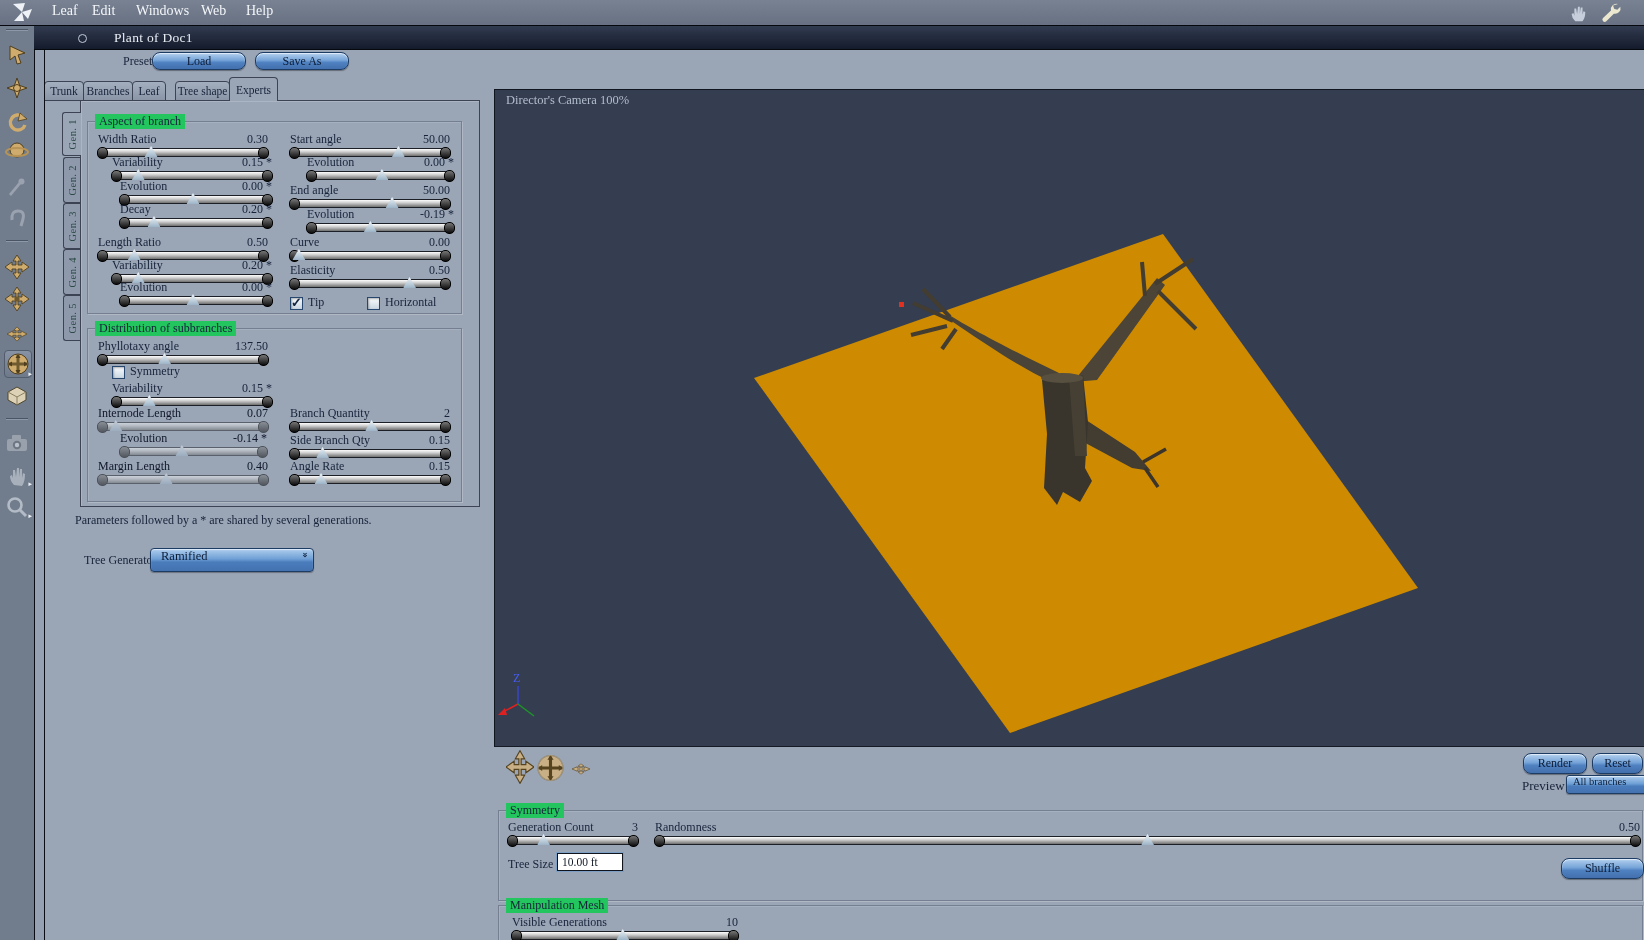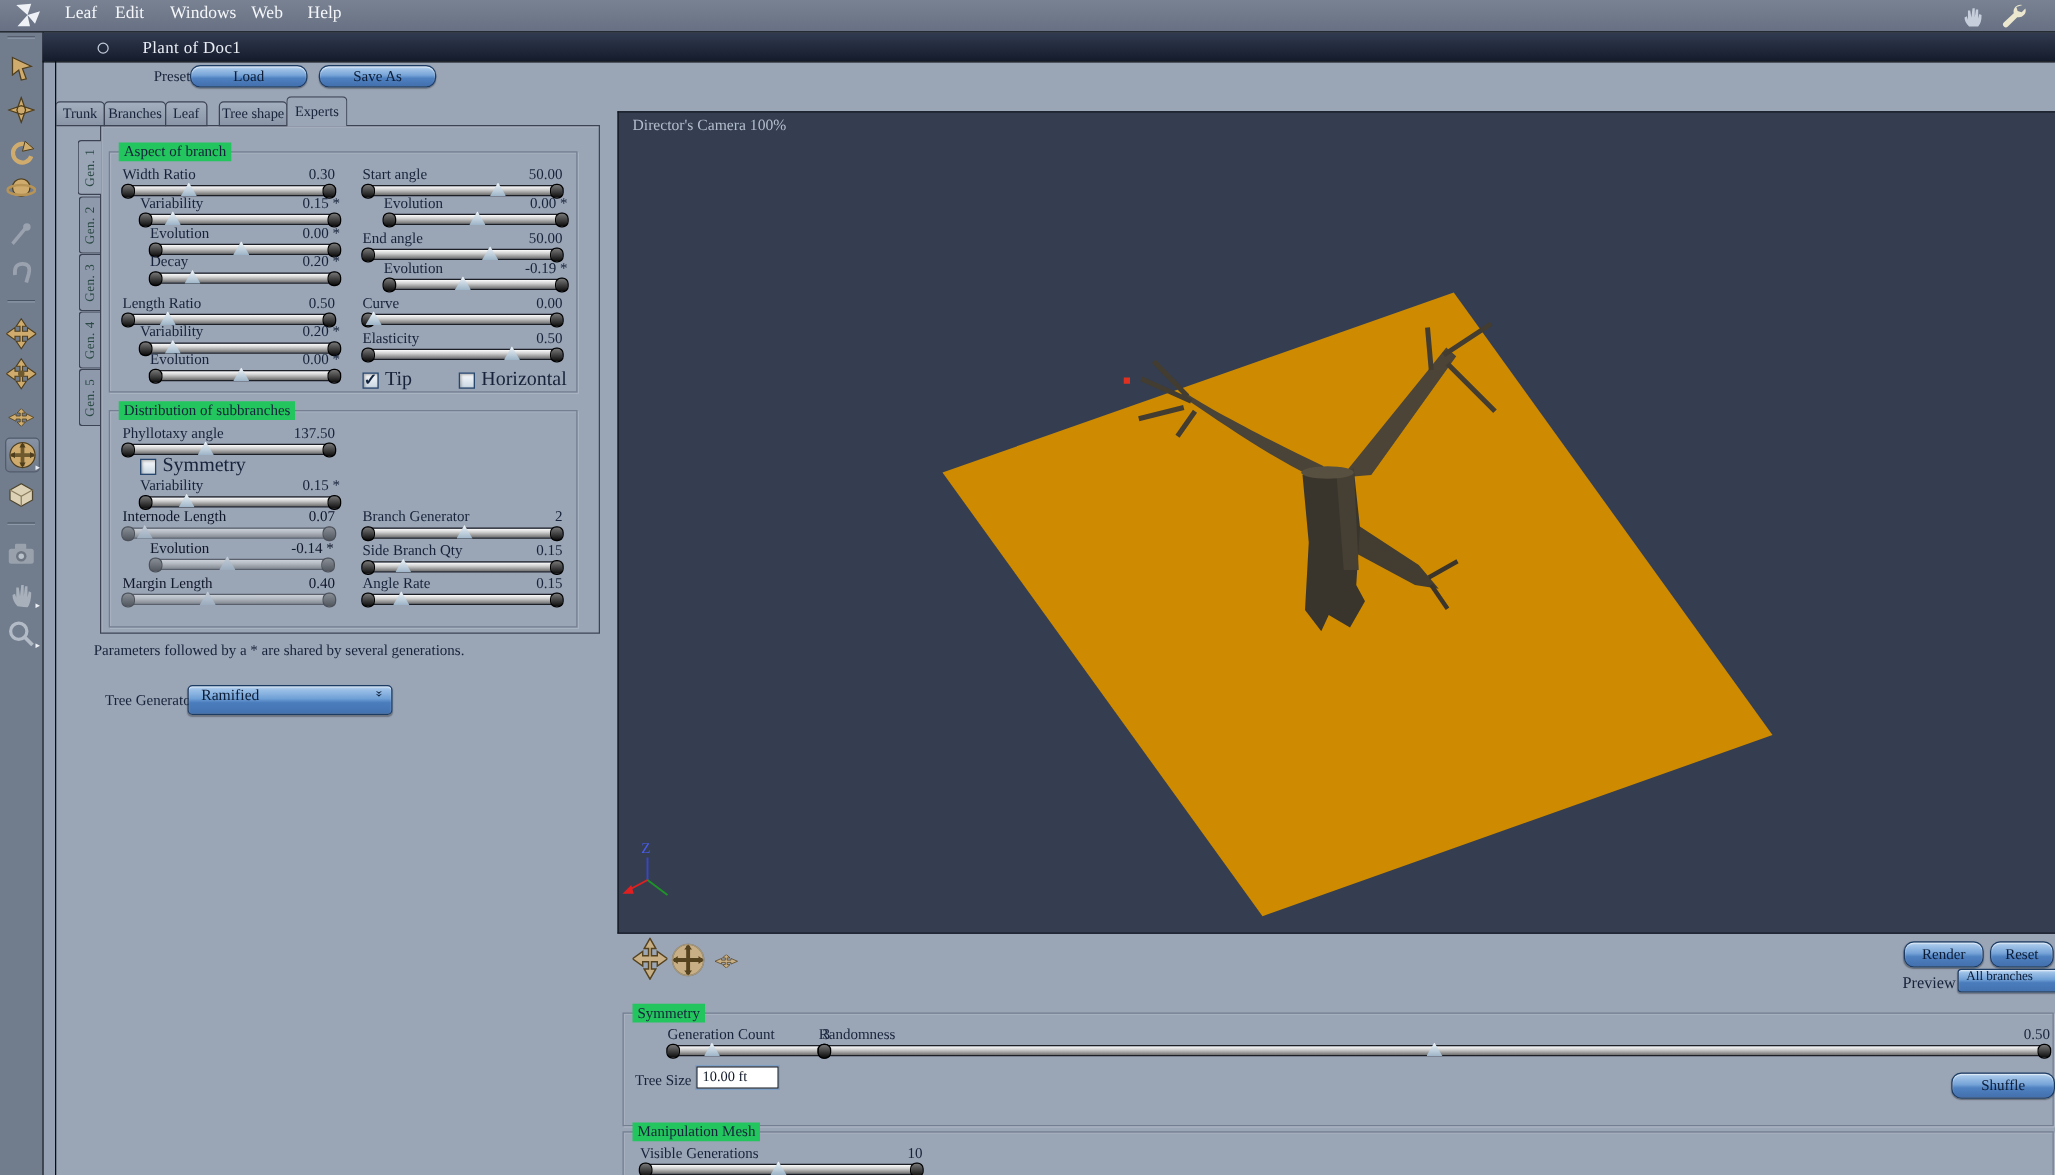--- a/index.html
+++ b/index.html
@@ -53,21 +53,21 @@
           background:linear-gradient(#fdfdfd,#cfcfcf 40%,#6f6f6f);cursor:pointer}
   .strack::before,.strack::after{content:"";position:absolute;top:-2px;width:9px;height:10px;
           background:linear-gradient(#777,#0c0c0c);border:1px solid #000;border-radius:5px}
   .strack::before{left:-2px}.strack::after{right:-2px}
   .thumb{position:absolute;top:-3px;width:13px;height:11px;transform:translateX(-50%);
          background:linear-gradient(#f2f7fb,#9db4c7);
          clip-path:polygon(50% 0,100% 100%,0 100%)}
   .dis .slab,.dis .sval{color:#0f172a}
   .dis .strack{opacity:.5}
 
-  .cbrow{position:absolute;display:flex;align-items:center;gap:5px;font-size:16px}
+  .cbrow{position:absolute;display:flex;align-items:flex-end;gap:5px;font-size:12px}
   .cbx{width:11px;height:11px;border:1px solid #27476e;position:relative;
        background:linear-gradient(#fafcfe,#c9d6e2);box-shadow:inset 1px 1px 2px rgba(0,0,0,.3)}
   .cbx.checked::before{content:"✓";position:absolute;left:0px;top:-3px;font-size:13px;font-weight:bold;color:#12243f}
 
   .btn{position:absolute;display:flex;align-items:center;justify-content:center;font-size:12px;color:#0c1c36;
        background:linear-gradient(#b3d0ee,#76a4d8 45%,#4f81c0 60%,#436fae);
        border:1px solid #1d3c64;border-radius:8px;cursor:pointer;
        box-shadow:inset 0 1px 1px rgba(255,255,255,.65),0 1px 1px rgba(0,0,0,.35)}
   .dd{position:absolute;display:flex;align-items:flex-start;justify-content:space-between;color:#0c1c36;
       background:linear-gradient(#aecdee,#6fa0d6 45%,#4a7cbc 60%,#4472b0);
@@ -419,21 +419,21 @@
   <div class="sline">
       <span class="slab">Margin Length</span>
       <span class="sval">0.40</span>
     </div>
   <div class="strack">
       <span class="thumb" style="left: 40%;"></span>
     </div>
 </div>
 <div class="srow" style="left:290px;top:407px;width:160px">
   <div class="sline">
-      <span class="slab">Branch Generator</span>
+      <span class="slab">Branch Quantity</span>
       <span class="sval">2</span>
     </div>
   <div class="strack">
       <span class="thumb" style="left: 51%;"></span>
     </div>
 </div>
 <div class="srow" style="left:290px;top:434px;width:160px">
   <div class="sline">
       <span class="slab">Side Branch Qty</span>
       <span class="sval">0.15</span>
@@ -506,21 +506,21 @@
 <div class="btn" style="left:1592px;top:753px;width:49px;height:19px">Reset</div>
 <span class="small-label" style="left:1522px;top:778px;font-size:13px">Preview</span>
 <div class="dd" style="left:1566px;top:775px;width:76px;height:17px;border-radius:3px;font-size:10.5px;padding:0 4px 0 6px">
   <span>All branches</span>
   <span class="chev" style="font-size:9px">«</span>
 </div>
 
 <div class="fs" style="left:498px;top:810px;width:1143px;height:89px">
   <span class="leg">Symmetry</span>
 </div>
-<div class="srow" style="left:534px;top:821px;width:130px">
+<div class="srow" style="left:508px;top:821px;width:130px">
   <div class="sline">
       <span class="slab">Generation Count</span>
       <span class="sval">3</span>
     </div>
   <div class="strack">
       <span class="thumb" style="left: 27%;"></span>
     </div>
 </div>
 <div class="srow" style="left:655px;top:821px;width:985px">
   <div class="sline">

